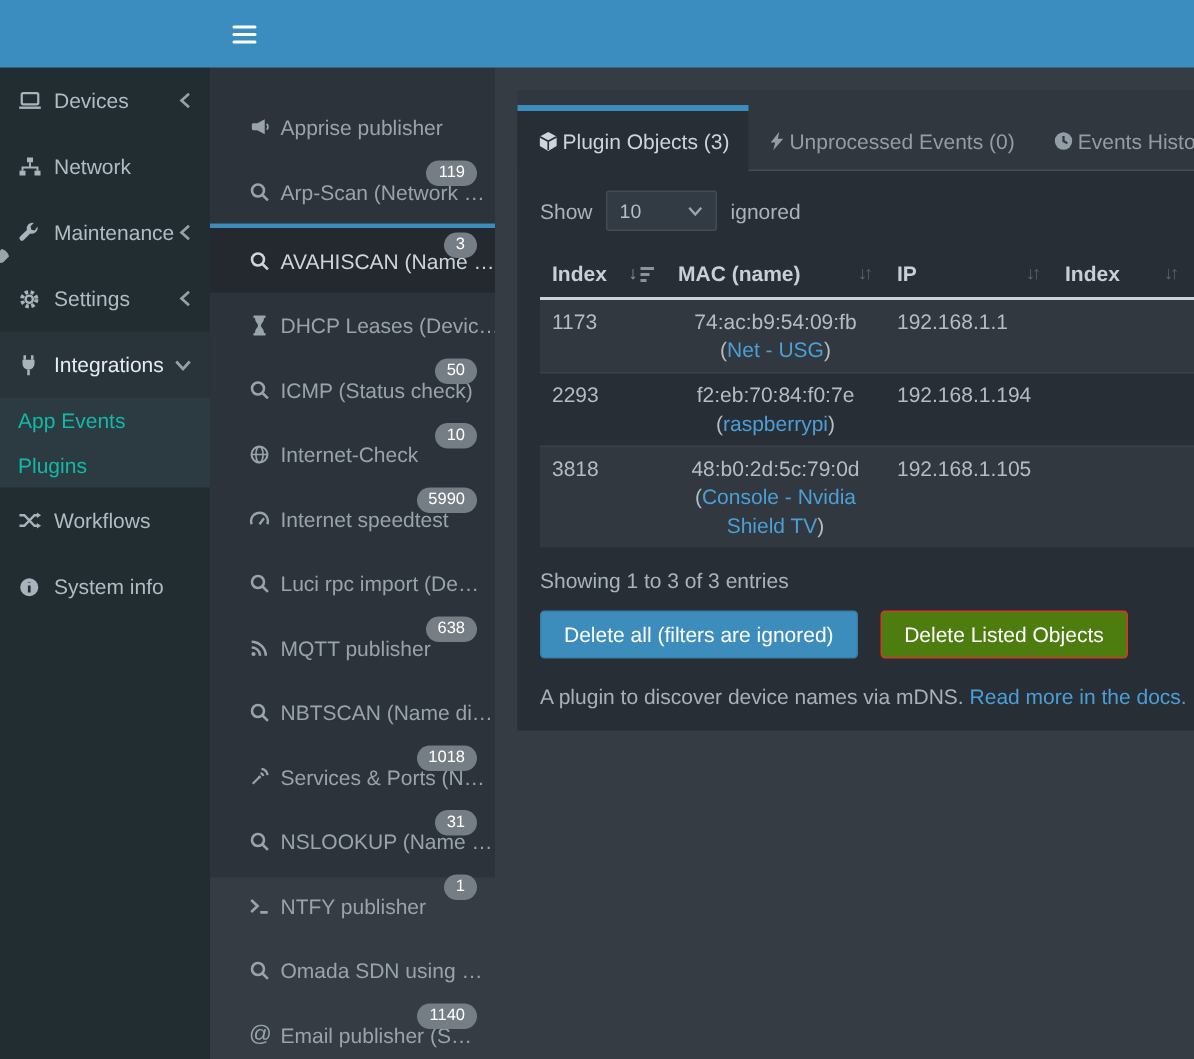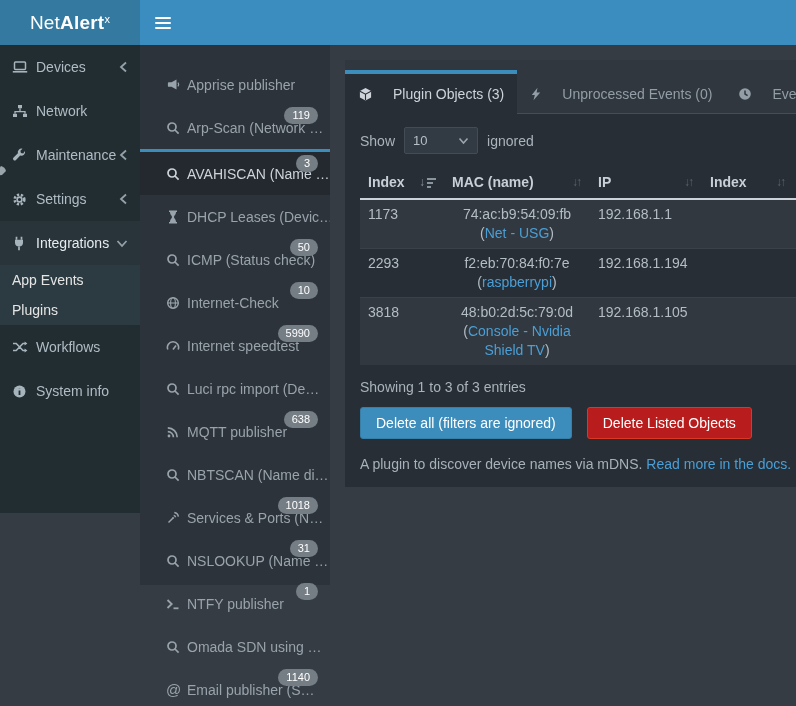--- a/index.html
+++ b/index.html
@@ -15,29 +15,29 @@
           color:#fff; display:flex; align-items:center; justify-content:center;
           font-size:19px; letter-spacing:.2px; cursor:pointer; }
   .logo b { font-weight:700; }
   .logo sup { font-size:11px; margin-top:-8px; }
   .nav-toggle { position:absolute; left:140px; top:0; width:45px; height:45px;
                 display:flex; flex-direction:column; align-items:center; justify-content:center;
                 gap:3px; cursor:pointer; }
   .nav-toggle i { display:block; width:16px; height:2px; background:#fff; border-radius:1px; }
 
   
-  .sidebar { position:absolute; top:45px; left:0; width:140px; height:468px; background:#222d32; z-index:4; }
+  .sidebar { position:absolute; top:45px; left:0; width:140px; height:661px; background:#222d32; z-index:4; }
   .side-item { height:44px; display:flex; align-items:center; padding:0 12px 0 12px;
                color:#b0bcc4; cursor:pointer; }
   .side-item .sicon { width:24px; flex:none; display:inline-flex; color:#a7b4bc; }
   .side-item .chev { margin-left:auto; color:#93a1a9; display:inline-flex; }
   .side-item.expanded { background:#29343a; color:#e6ecef; }
   .submenu { background:#2c3b41; }
   .sub-item { height:30px; display:flex; align-items:center; padding-left:12px;
-              color:#e5e5e5; cursor:pointer; }
+              color:#14b8a6; cursor:pointer; }
 
   
   .edge-icon { position:absolute; left:-8px; top:165px; color:#9aa5ab; z-index:6; }
 
   
   .plugins { position:absolute; top:45px; left:140px; width:190px; height:540px;
              background:#2d333a; padding-top:18px; z-index:3; }
   .plugin-item { position:relative; height:43px; display:flex; align-items:center;
                  padding:0 14px 0 26px; color:#99a3ab; white-space:nowrap; overflow:hidden;
                  cursor:pointer; }
@@ -46,21 +46,21 @@
   .badge { position:absolute; top:1px; right:12px; background:#757d85; color:#fff;
            font-size:11px; line-height:15px; padding:1px 8px; border-radius:10px; }
   .plugin-item.active .badge { top:3px; }
 
   
   .main { position:absolute; left:330px; top:45px; width:466px; height:661px;
           background:#363c43; overflow:hidden; }
   .box { margin:15px 0 0 15px; width:565px; }
   .box-header { background:#31373e; padding-top:10px; height:54px; display:flex;
                 border-bottom:1px solid #454d55; }
-  .tab { height:44px; display:flex; align-items:center; gap:20px; padding:0 13px;
+  .tab { height:44px; display:flex; align-items:center; gap:2px; padding:0 13px;
          color:#929da6; font-size:14px; border-top:4px solid transparent; cursor:pointer;
          white-space:nowrap; }
   .tab .ticon { display:inline-flex; }
   .tab.active { background:#272e35; border-top-color:#3c8dbc; color:#ced4da; }
   .box-body { background:#272e35; padding:13px 15px 15px; }
 
   .show-row { display:flex; align-items:center; gap:9px; color:#aab3bb; }
   .select { width:74px; height:27px; background:#323a43; border:1px solid #434c55;
             border-radius:2px; display:flex; align-items:center; justify-content:space-between;
             padding:0 8px; color:#b6bec6; font-size:13px; cursor:pointer; }
@@ -83,32 +83,27 @@
        border-top:1px solid #3a4149; }
   tr.odd td { background:#31383f; }
   .td-mac { text-align:center; }
   a { color:#4b9fd6; text-decoration:none; cursor:pointer; }
 
   .summary { margin-top:14px; color:#aab3bb; }
   .btn-row { margin-top:12px; display:flex; gap:15px; }
   .btn { font-size:14px; padding:7px 15px; border-radius:3px; color:#fff;
          border:1px solid transparent; cursor:pointer; font-family:inherit; }
   .btn-primary { background:#3c8dbc; border-color:#367fa9; }
-  .btn-danger  { background:#b91c1c; border-color:#d73925; }
+  .btn-danger  { background:#4d7c0f; border-color:#d73925; }
   .desc { margin-top:17px; color:#a8b1b9; }
 </style>
 </head>
 <body>
 
 <div class="navbar">
-  <div class="logo">
-      <span>Net</span>
-      <b>Alert</b>
-      <sup>x</sup>
-    </div>
   <div class="nav-toggle">
     <span>
         <i></i>
       </span>
       <i></i>
       <i></i>
   </div>
 </div>
 
 <div class="sidebar">

